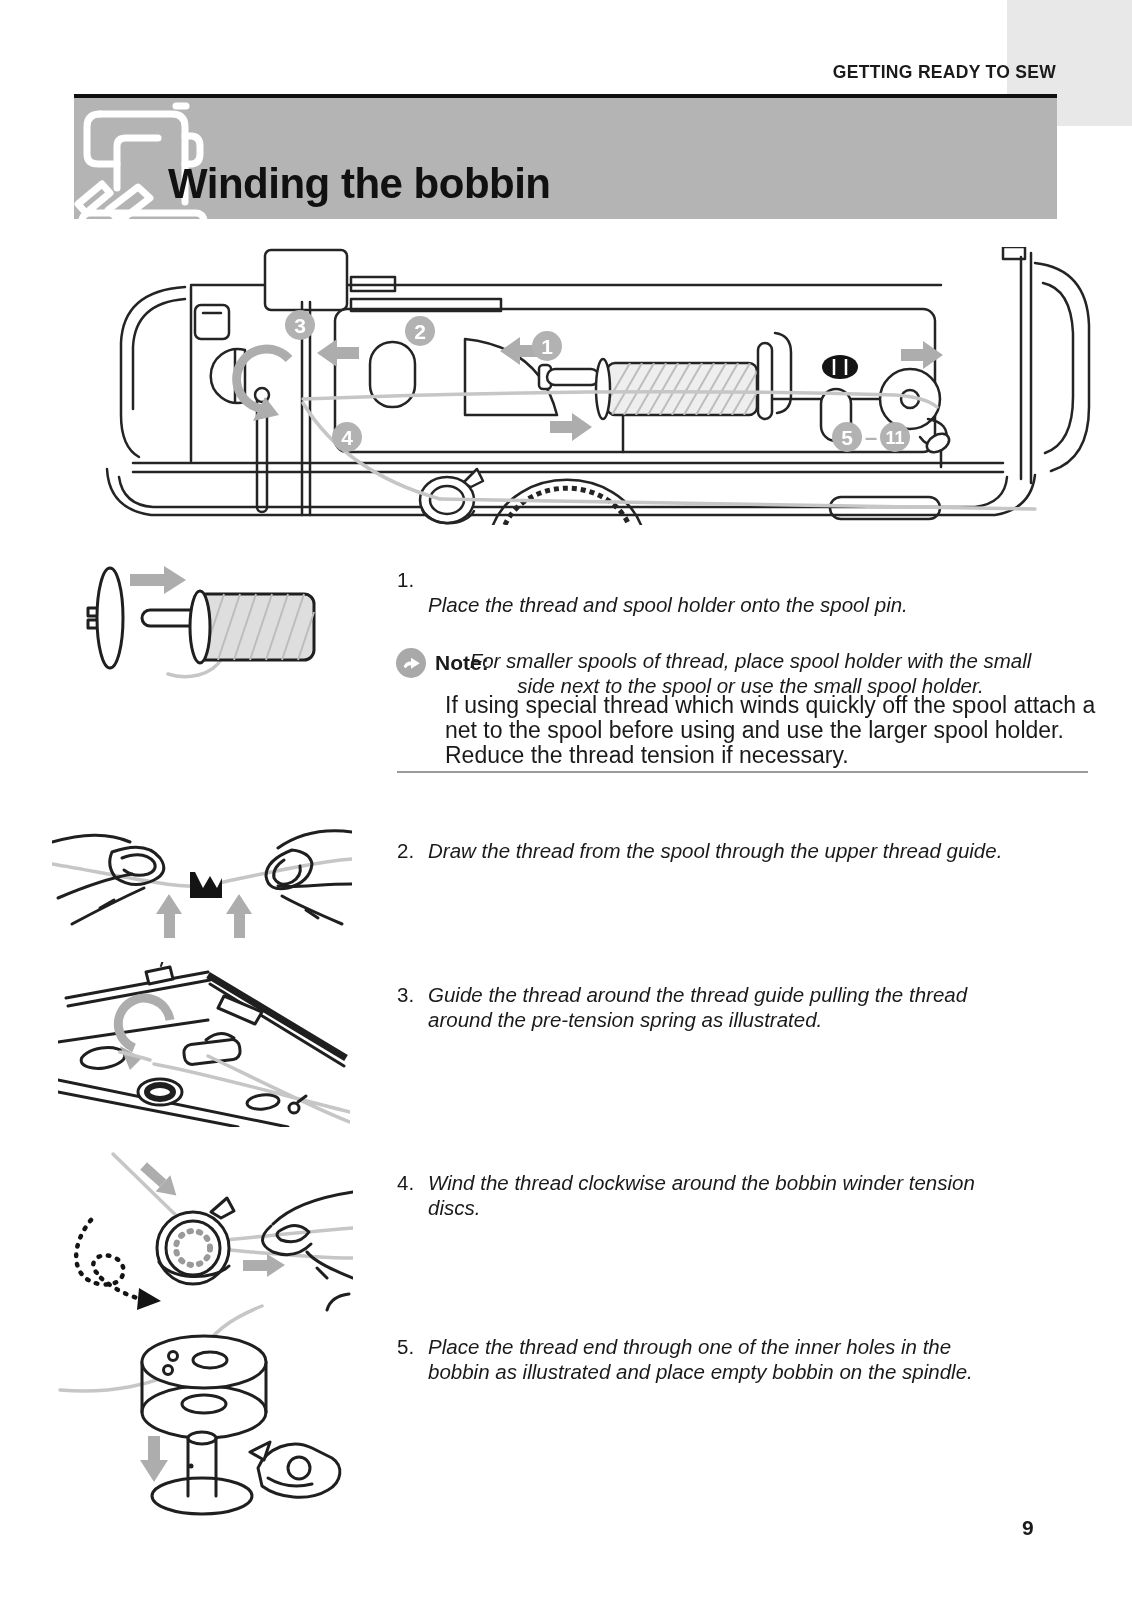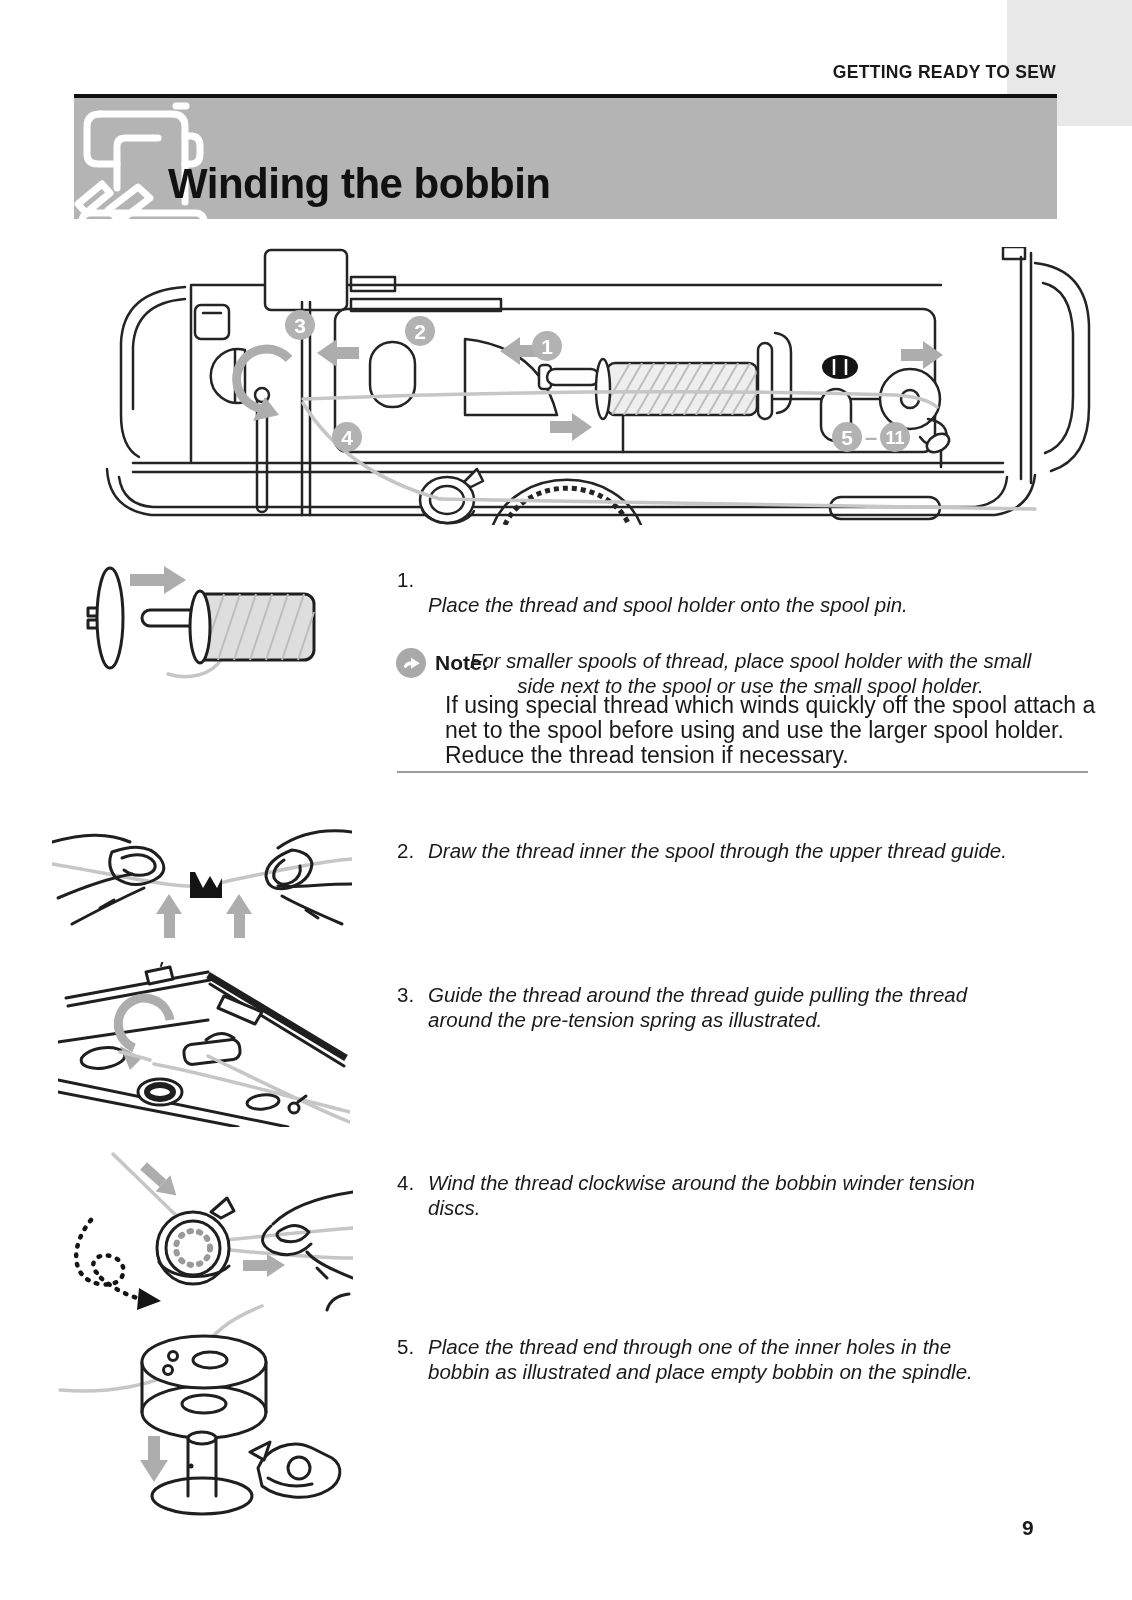--- a/index.html
+++ b/index.html
@@ -230,21 +230,21 @@
       <path d="M300,20 C270,16 246,22 226,36"></path>
       <path d="M240,38 q-26,10 -26,26 q2,16 22,12 q22,-6 24,-24 q-2,-12 -20,-14"></path>
       <path d="M232,48 q-12,8 -10,18 q6,10 18,4 q10,-6 8,-16"></path>
       <path d="M300,72 C268,72 244,76 226,74"></path>
       <path d="M290,112 C262,100 244,92 230,84"></path>
       <path d="M254,98 l12,8"></path>
     </g>
   </svg>
   <div class="step" style="top:838px">
     <span class="step-num">2.</span>
-    <div class="step-text">Draw the thread inner the spool through the upper thread guide.</div>
+    <div class="step-text">Draw the thread from the spool through the upper thread guide.</div>
   </div>
 
   <svg class="ill" style="left:58px;top:962px;width:292px;height:165px" viewBox="0 0 292 165">
     <g class="k">
       <path d="M8,36 L150,10 M10,44 L152,18"></path>
       <polygon points="88,10 112,5 115,17 91,22" fill="#fff"></polygon>
       <path d="M103,4 l4,-12" stroke-width="2"></path>
       <path d="M152,22 L286,104" stroke-width="3"></path>
       <path d="M0,80 L150,58"></path>
       <path d="M0,118 L230,165"></path>

